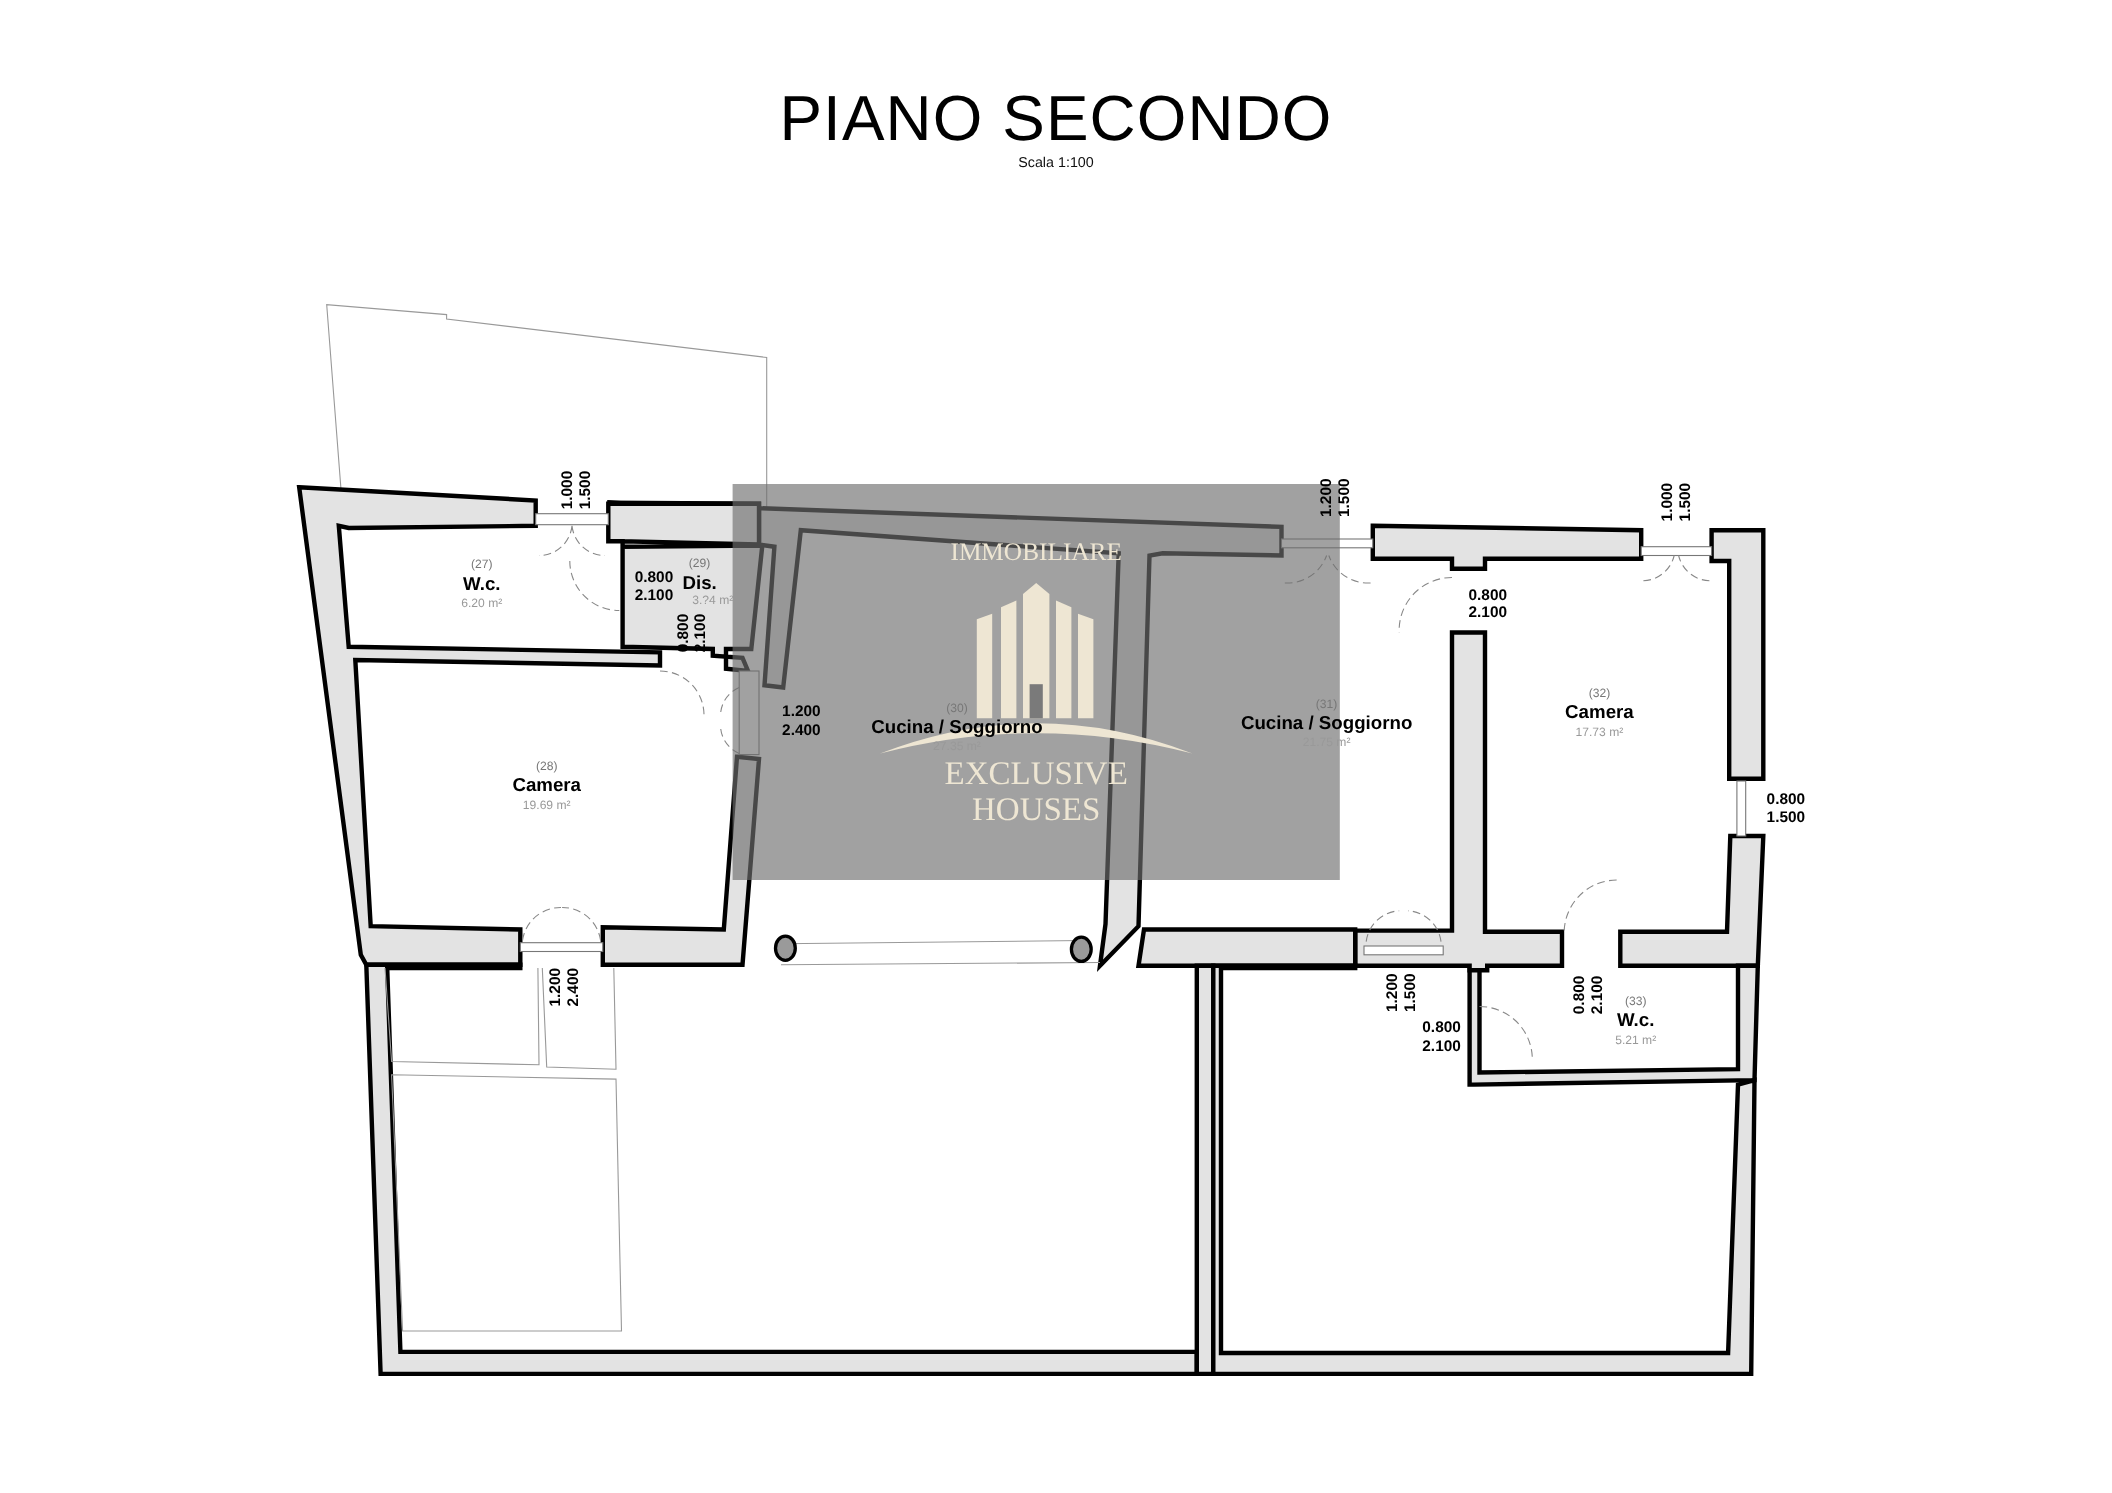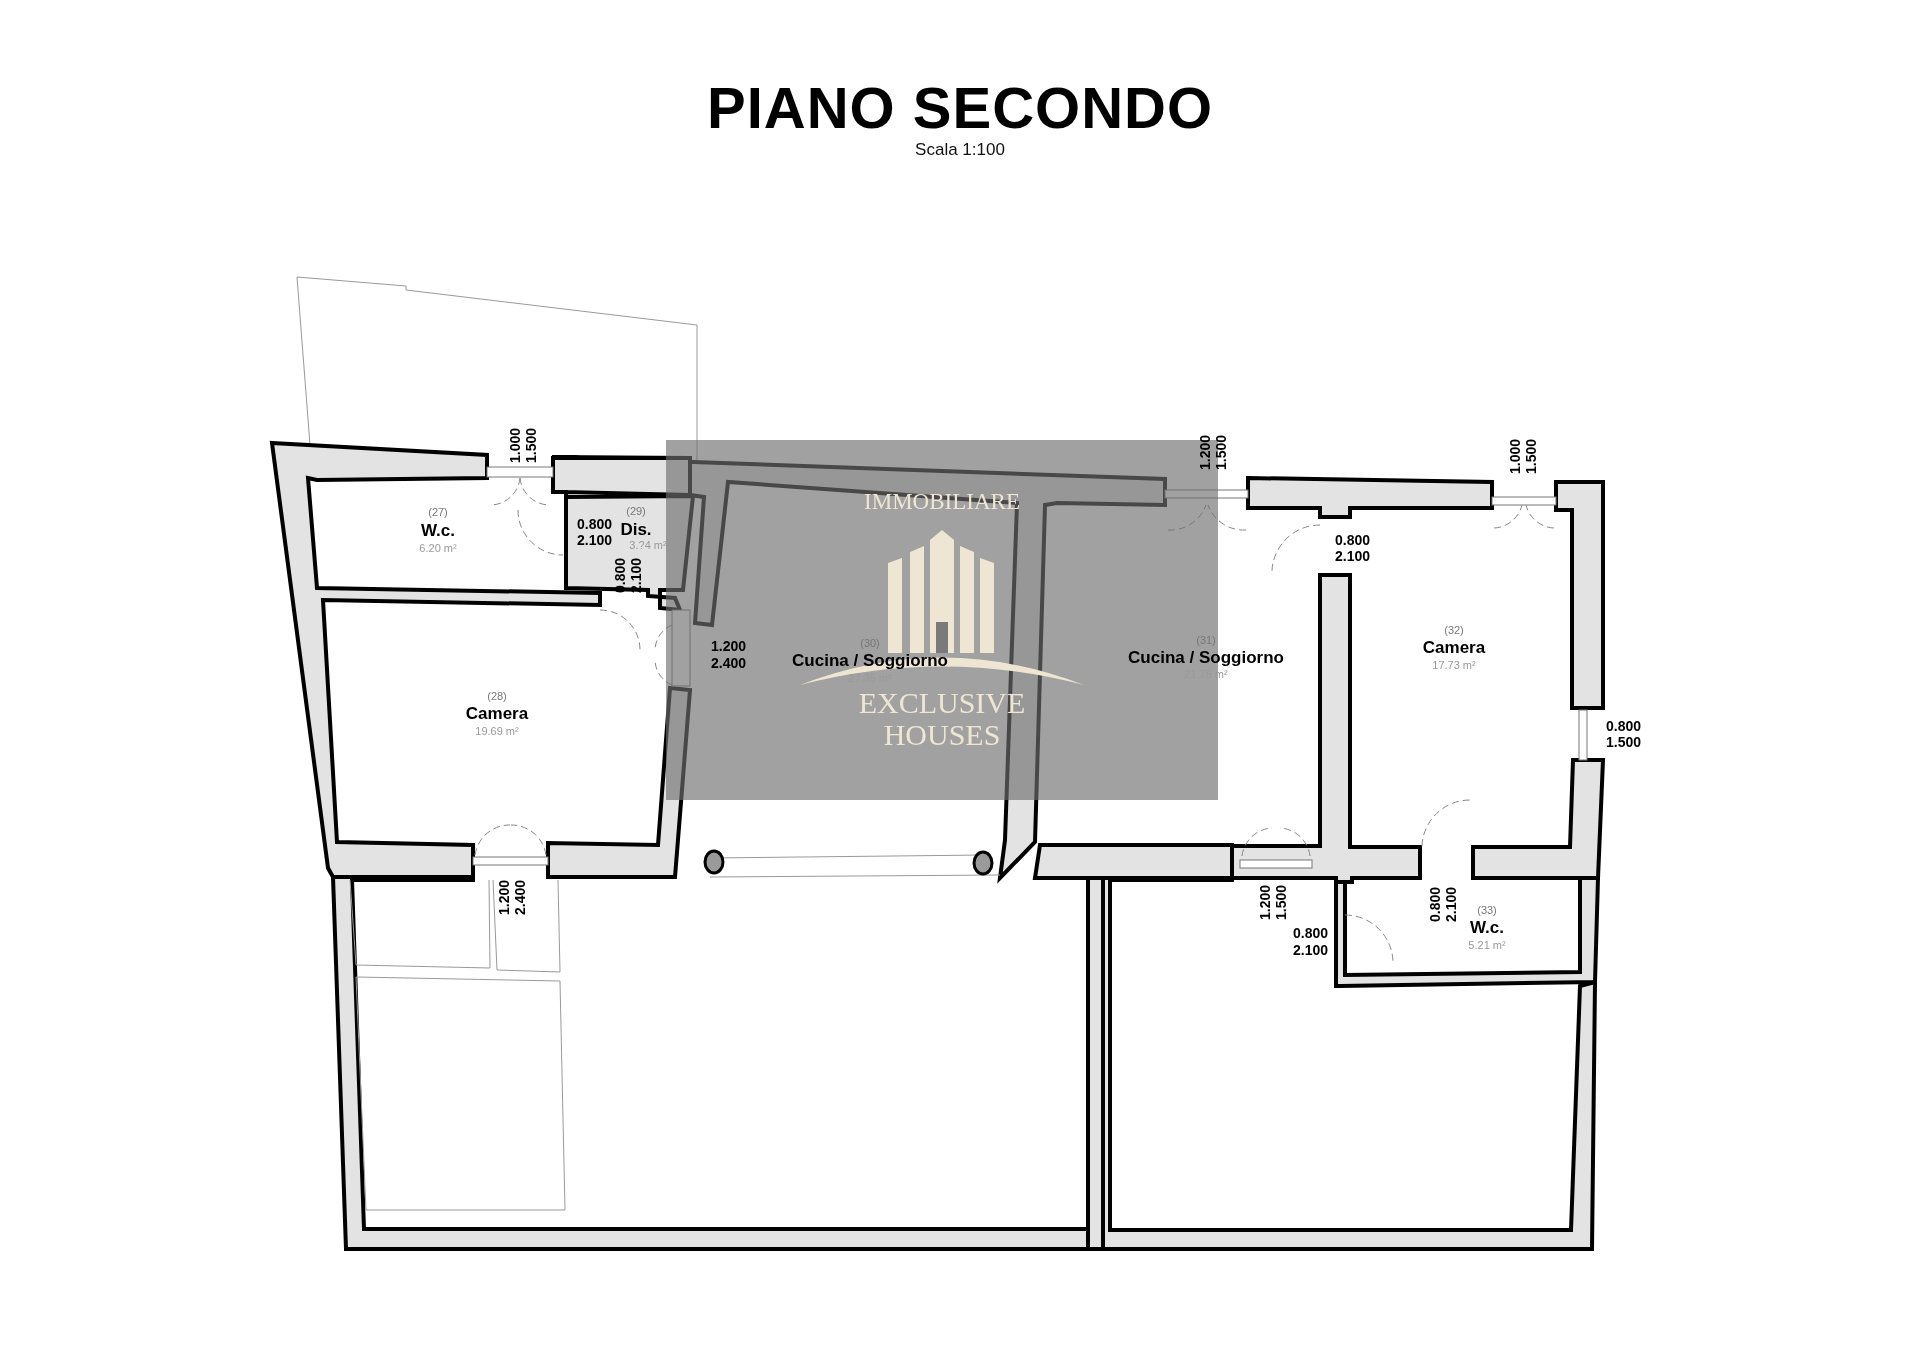--- a/index.html
+++ b/index.html
@@ -1,18 +1,18 @@
 <!DOCTYPE html>
 <html><head>
 <meta charset="utf-8">
 <style>
   html, body { margin: 0; padding: 0; background: #ffffff; }
   body { width: 1920px; height: 1357px; position: relative; overflow: hidden; font-family: "Liberation Sans", sans-serif; }
-  .title { position: absolute; left: 0; width: 1920px; top: 74px; text-align: center; font-size: 58px; font-weight: bold; color: #000; letter-spacing: 1px; }
-  .subtitle { position: absolute; left: 0; width: 1920px; top: 140px; text-align: center; font-size: 17px; color: #111; }
+  .title { position: absolute; left: 0; width: 1920px; top: 74px; text-align: center; font-size: 58px; font-weight: normal; color: #000; letter-spacing: 1px; }
+  .subtitle { position: absolute; left: 0; width: 1920px; top: 140px; text-align: center; font-size: 13px; color: #111; }
   svg.plan { position: absolute; left: 0; top: 0; width: 1920px; height: 1357px; }
   .wall { fill: #e3e3e3; stroke: #000; stroke-width: 4; stroke-linejoin: miter; }
   .thin { fill: none; stroke: #999; stroke-width: 1; }
   .door-arc { fill: none; stroke: #888; stroke-width: 1; stroke-dasharray: 7 4; }
   .win { fill: #fff; stroke: #777; stroke-width: 1; }
   .room-num { font-size: 11px; fill: #777; text-anchor: middle; font-family: "Liberation Sans", sans-serif; }
   .room-name { font-size: 17px; font-weight: bold; fill: #000; text-anchor: middle; font-family: "Liberation Sans", sans-serif; }
   .room-area { font-size: 11px; fill: #999; text-anchor: middle; font-family: "Liberation Sans", sans-serif; }
   .dim { font-size: 14px; font-weight: bold; fill: #000; font-family: "Liberation Sans", sans-serif; }
   .wm-box { fill: #6f6f6f; fill-opacity: 0.65; }

